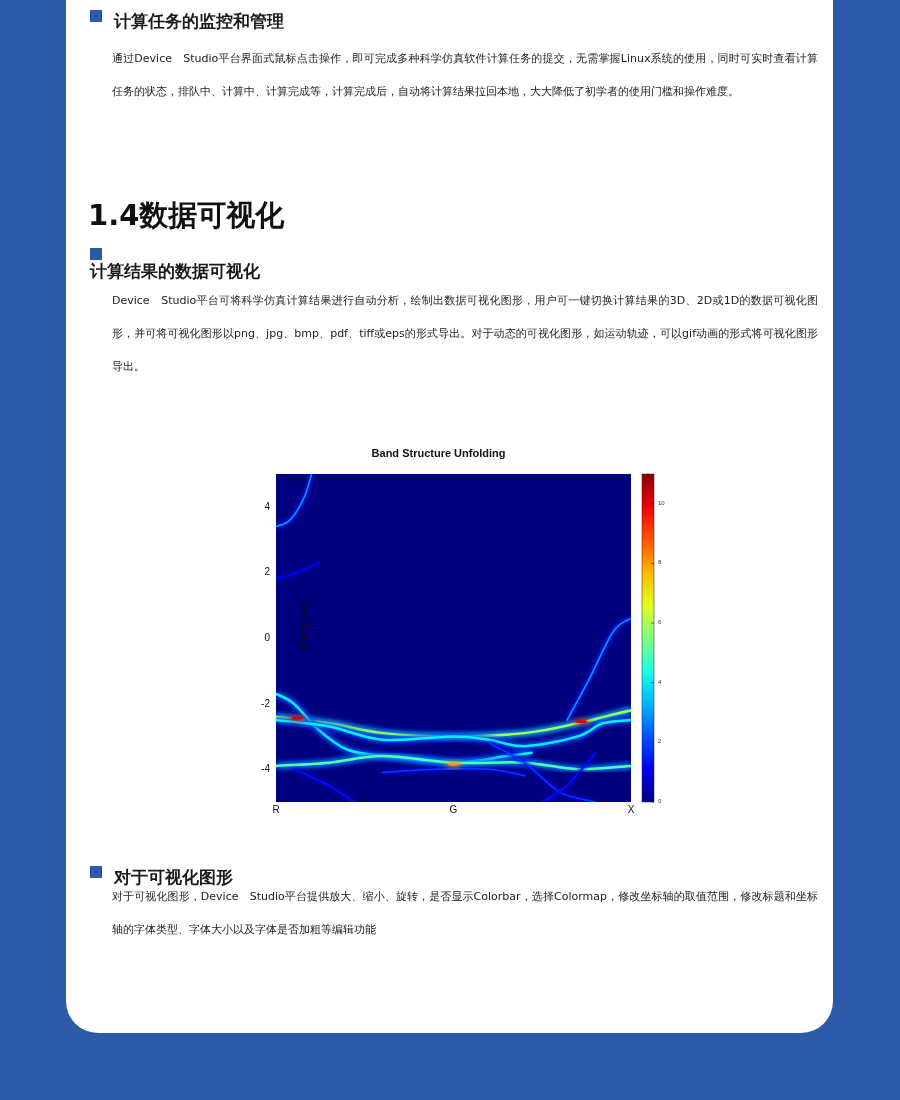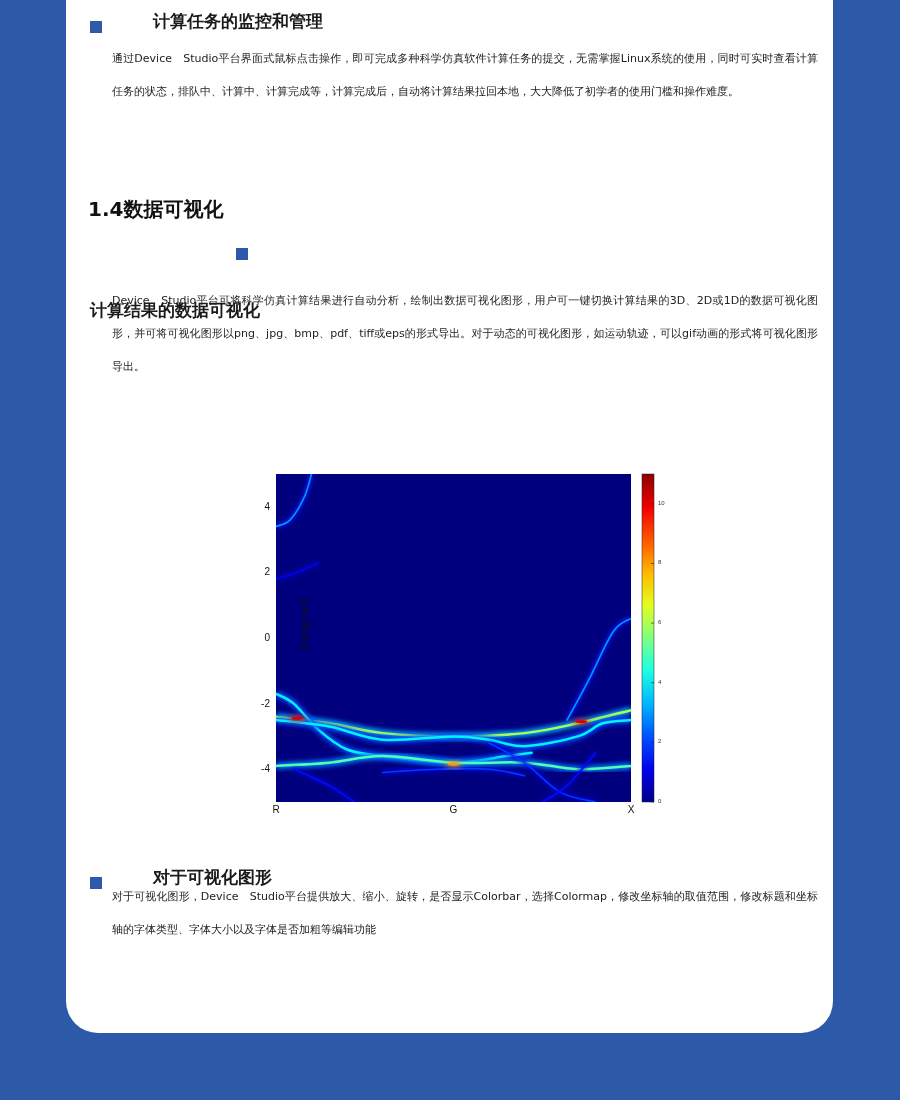--- a/index.html
+++ b/index.html
@@ -14,37 +14,37 @@
     position: absolute;
     left: 66px; top: -40px;
     width: 767px; height: 1073px;
     background: #ffffff;
     border-radius: 0 0 32px 32px;
   }
   .inner { position: absolute; left: 0; top: 0; width: 100%; }
   .bullet-heading {
     position: absolute;
     left: 24px;
-    display: flex; align-items: flex-end;
-    font-size: 17px; font-weight: bold; color: #1a1a1a; gap: 39px;
+    display: flex; align-items: flex-start;
+    font-size: 17px; font-weight: bold; color: #1a1a1a;
   }
   .bullet-square {
     width: 12px; height: 12px; background: #2c5aa8;
     margin-right: 12px;
   }
   .para {
     position: absolute;
     left: 46px; width: 706px;
     font-size: 11px; line-height: 33px; color: #222;
     text-align: justify;
   }
   .section-title {
     position: absolute;
     left: 22px;
-    font-size: 20px; font-weight: bold; color: #111;
+    font-size: 29px; font-weight: bold; color: #111;
   }
   .chart-wrap {
     position: absolute;
     left: 166px; top: 480px;
     width: 460px; height: 400px;
   }
   .chart-title {
     position: absolute; left: 0; top: 7px; width: 413px;
     text-align: center;
     font-family: "Liberation Sans", sans-serif;
@@ -82,20 +82,21 @@
 
     <div class="section-title" style="top:236px;">1.4数据可视化</div>
 
     <div class="bullet-heading" style="top:288px;flex-direction:column;">
       <span class="bullet-square"></span>
       <span>计算结果的数据可视化</span>
     </div>
     <div class="para" style="top:324px;">Device　Studio平台可将科学仿真计算结果进行自动分析，绘制出数据可视化图形，用户可一键切换计算结果的3D、2D或1D的数据可视化图形，并可将可视化图形以png、jpg、bmp、pdf、tiff或eps的形式导出。对于动态的可视化图形，如运动轨迹，可以gif动画的形式将可视化图形导出。</div>
 
     <div class="chart-wrap">
+      <div class="chart-title">Band Structure Unfolding</div>
       <svg id="chart-svg" width="460" height="400" style="position:absolute;left:0;top:0;">
           <defs>
             <filter id="glow" x="-20%" y="-20%" width="140%" height="140%">
               <feGaussianBlur stdDeviation="2.2"></feGaussianBlur>
             </filter>
             <filter id="glow2" x="-50%" y="-50%" width="200%" height="200%">
               <feGaussianBlur stdDeviation="3"></feGaussianBlur>
             </filter>
             <clipPath id="plotclip">
               <rect x="44" y="34" width="355" height="328"></rect>

